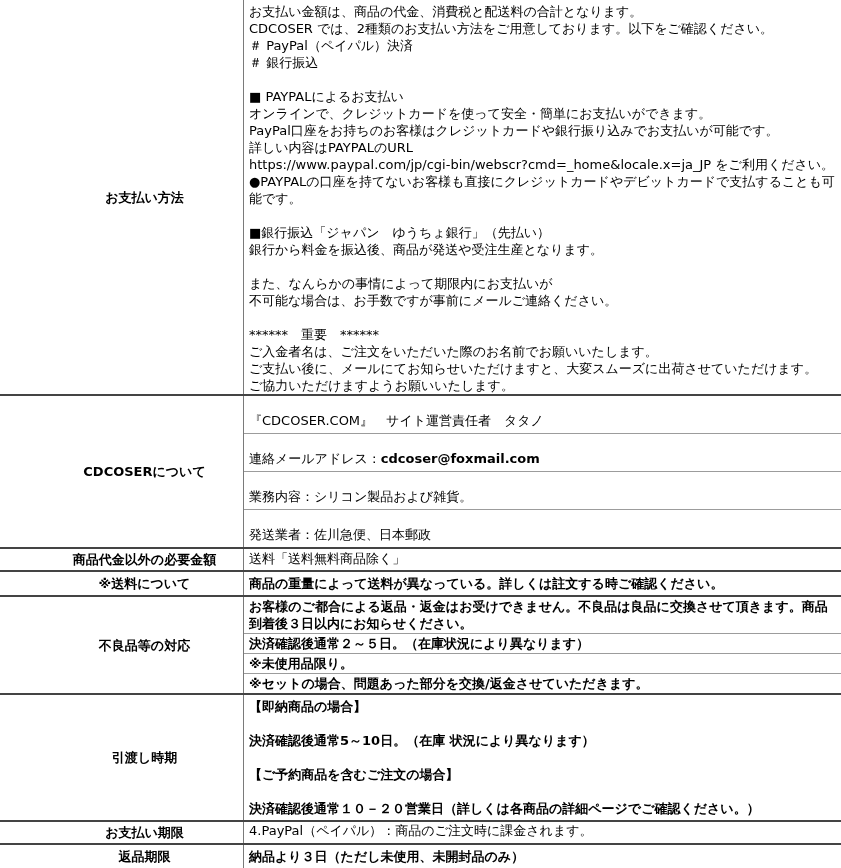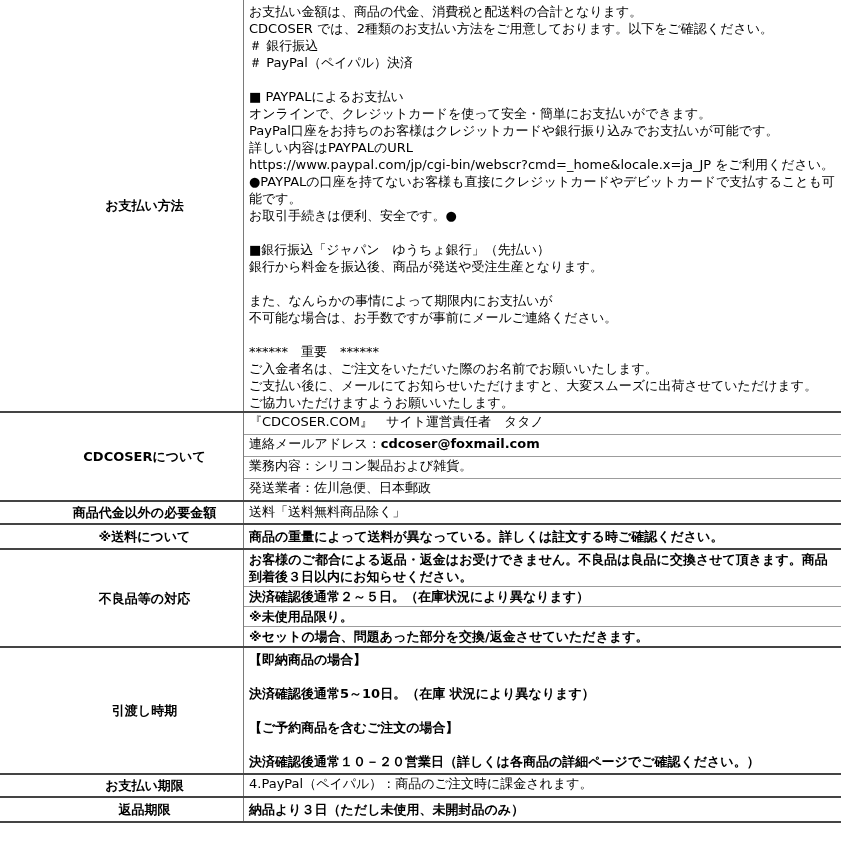--- a/index.html
+++ b/index.html
@@ -22,49 +22,48 @@
     line-height:17px;
     margin-left:46px;
   }
   .td { flex:1 1 auto; min-width:0; }
   .td.pad { padding:3px 6px 0 5px; }
   .td.pad-s { padding:1px 6px 1px 5px; }
   .td.pad-m { padding:3px 6px 3px 5px;font-weight:bold; }
   .ln { line-height:17px; min-height:17px; }
   .subrow {
     line-height:17px;
-    padding:0 6px 4px 5px;
+    padding:16px 6px 4px 5px;
     border-bottom:1px solid #9c9c9c;
   }
   .subrow:last-child { border-bottom:none; }
   .tight .subrow { padding:1px 6px 1px 5px;font-weight:bold; }
   .flat .subrow { padding:0 6px 0 5px; }
   .bold { font-weight:bold; }
 </style>
 </head>
 <body>
 
 <div class="page">
   <div class="shop-table">
 
     <div class="row">
       <div class="th">お支払い方法</div>
       <div class="td pad">
         <div class="ln">お支払い金額は、商品の代金、消費税と配送料の合計となります。</div>
         <div class="ln">CDCOSER では、2種類のお支払い方法をご用意しております。以下をご確認ください。</div>
+        <div class="ln">＃ PayPal（ペイパル）決済</div>
         <div class="ln">＃ 銀行振込</div>
-        <div class="ln">＃ PayPal（ペイパル）決済</div>
         <div class="ln"></div>
         <div class="ln">■ PAYPALによるお支払い</div>
         <div class="ln">オンラインで、クレジットカードを使って安全・簡単にお支払いができます。</div>
         <div class="ln">PayPal口座をお持ちのお客様はクレジットカードや銀行振り込みでお支払いが可能です。</div>
         <div class="ln">詳しい内容はPAYPALのURL</div>
         <div class="ln">https://www.paypal.com/jp/cgi-bin/webscr?cmd=_home&amp;locale.x=ja_JP をご利用ください。</div>
         <div class="ln">●PAYPALの口座を持てないお客様も直接にクレジットカードやデビットカードで支払することも可能です。</div>
-        <div class="ln">お取引手続きは便利、安全です。●</div>
         <div class="ln"></div>
         <div class="ln">■銀行振込「ジャパン　ゆうちょ銀行」（先払い）</div>
         <div class="ln">銀行から料金を振込後、商品が発送や受注生産となります。</div>
         <div class="ln"></div>
         <div class="ln">また、なんらかの事情によって期限内にお支払いが</div>
         <div class="ln">不可能な場合は、お手数ですが事前にメールご連絡ください。</div>
         <div class="ln"></div>
         <div class="ln">******　重要　******</div>
         <div class="ln">ご入金者名は、ご注文をいただいた際のお名前でお願いいたします。</div>
         <div class="ln">ご支払い後に、メールにてお知らせいただけますと、大変スムーズに出荷させていただけます。</div>

